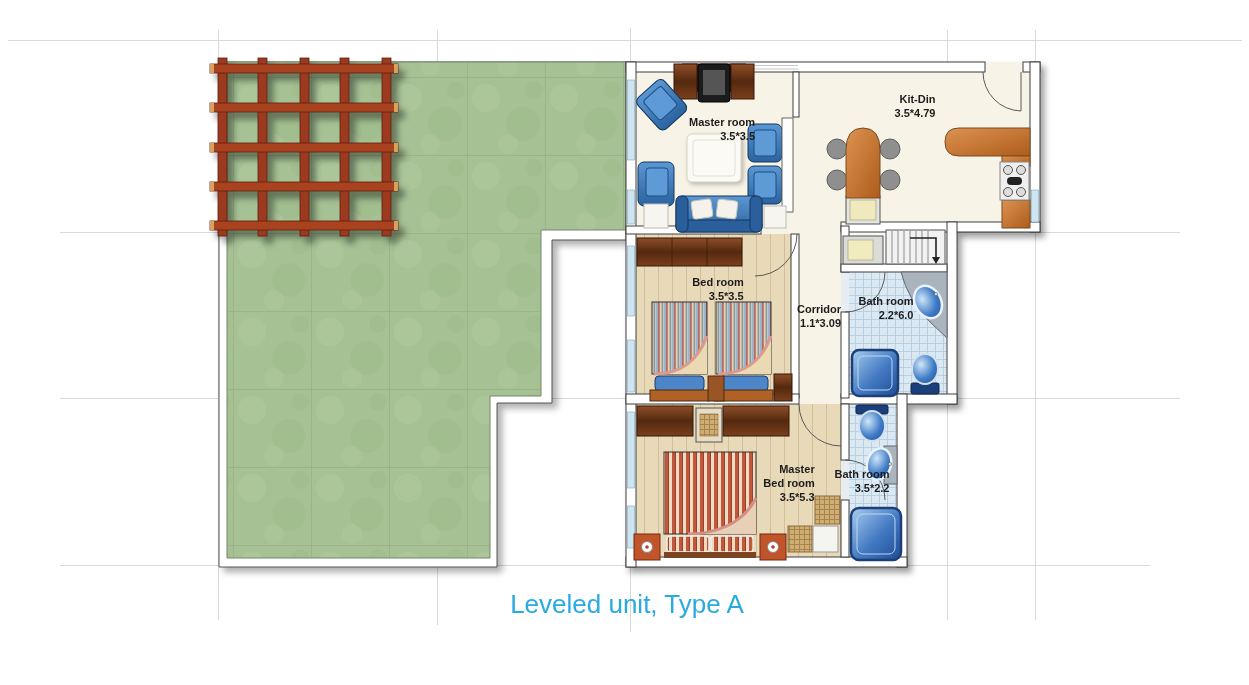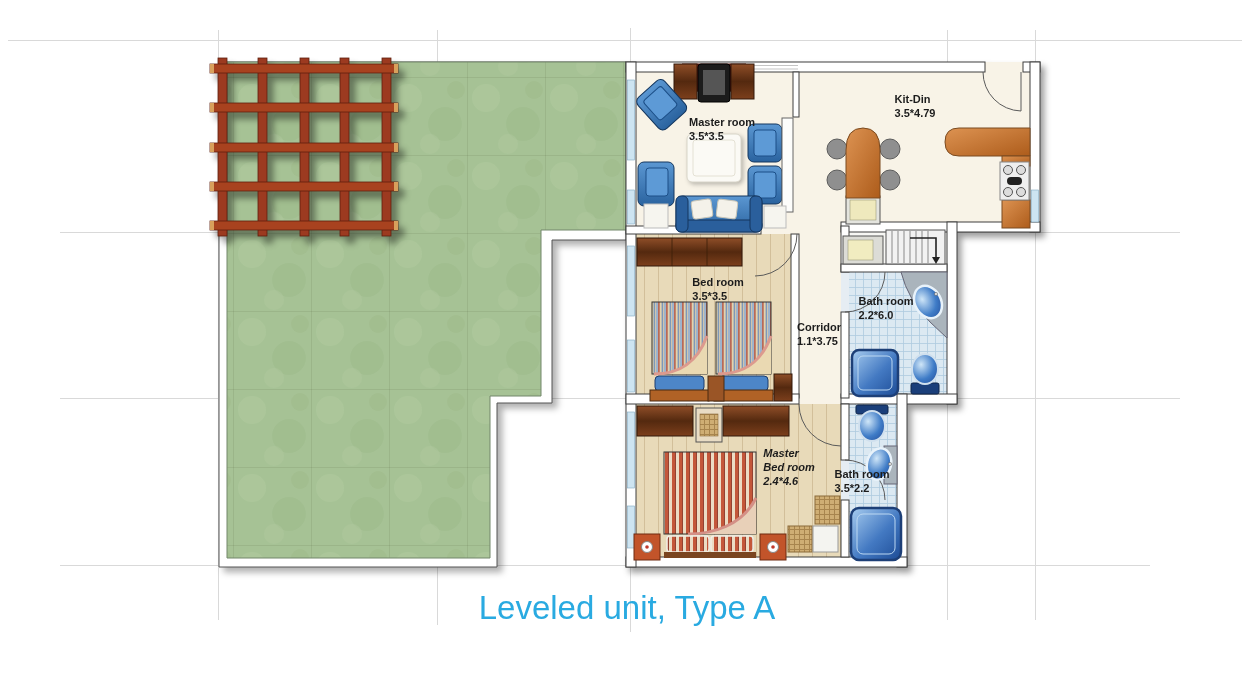--- a/index.html
+++ b/index.html
@@ -2,25 +2,25 @@
 <html><head>
 <meta charset="utf-8">
 <style>
   html,body{margin:0;padding:0;background:#fff;}
   #stage{position:relative;width:1249px;height:685px;background:#ffffff;overflow:hidden;
          font-family:"Liberation Sans",sans-serif;}
   #plan-svg{position:absolute;left:0;top:0;}
   .wall{fill:#ffffff;stroke:#3f3f3f;stroke-width:1;}
   .glz{fill:#cde4f1;stroke:#7fa8c0;stroke-width:.6;}
   .arc{fill:none;stroke:#5a5a5a;stroke-width:1;}
-  .room-label{position:absolute;transform:translate(-50%,-50%);text-align:left;
+  .room-label{position:absolute;transform:translate(-50%,-50%);text-align:right;
       font-weight:bold;font-size:11px;line-height:13.5px;color:#1c1c1c;white-space:nowrap;}
   .master-label{line-height:14px;}
   #caption{position:absolute;left:627px;top:589px;transform:translateX(-50%);
-      font-size:33px;color:#29aae1;white-space:nowrap;}
+      font-size:26px;color:#29aae1;white-space:nowrap;}
   .shadowed{filter:drop-shadow(5px 5px 3px rgba(0,0,0,0.30));}
   .shadowed2{filter:drop-shadow(4px 5px 3px rgba(0,0,0,0.38));}
   .pshadow{filter:drop-shadow(6px 7px 3px rgba(0,0,0,0.40));}
 </style>
 </head>
 <body>
 
 <div id="stage">
 <svg id="plan-svg" width="1249" height="685" viewBox="0 0 1249 685">
   <defs>
@@ -338,32 +338,32 @@
       <div>3.5*3.5</div>
   </div>
   <div class="room-label" style="left:915px;top:106px;">
     <div>Kit-Din</div>
       <div>3.5*4.79</div>
   </div>
   <div class="room-label" style="left:718px;top:289px;">
     <div>Bed room</div>
       <div>3.5*3.5</div>
   </div>
-  <div class="room-label" style="left:819px;top:334px;">
+  <div class="room-label" style="left:819px;top:316px;">
     <div>Corridor</div>
-      <div>1.1*3.75</div>
+      <div>1.1*3.09</div>
   </div>
   <div class="room-label" style="left:886px;top:308px;">
     <div>Bath room</div>
       <div>2.2*6.0</div>
   </div>
-  <div class="room-label master-label" style="left:789px;top:467px;font-style:italic;">
+  <div class="room-label master-label" style="left:789px;top:483px;">
     <div>Master</div>
       <div>Bed room</div>
-      <div>2.4*4.6</div>
+      <div>3.5*5.3</div>
   </div>
   <div class="room-label" style="left:862px;top:481px;">
     <div>Bath room</div>
       <div>3.5*2.2</div>
   </div>
 
   <div id="caption">Leveled unit, Type A</div>
 </div>
 
 </body></html>

